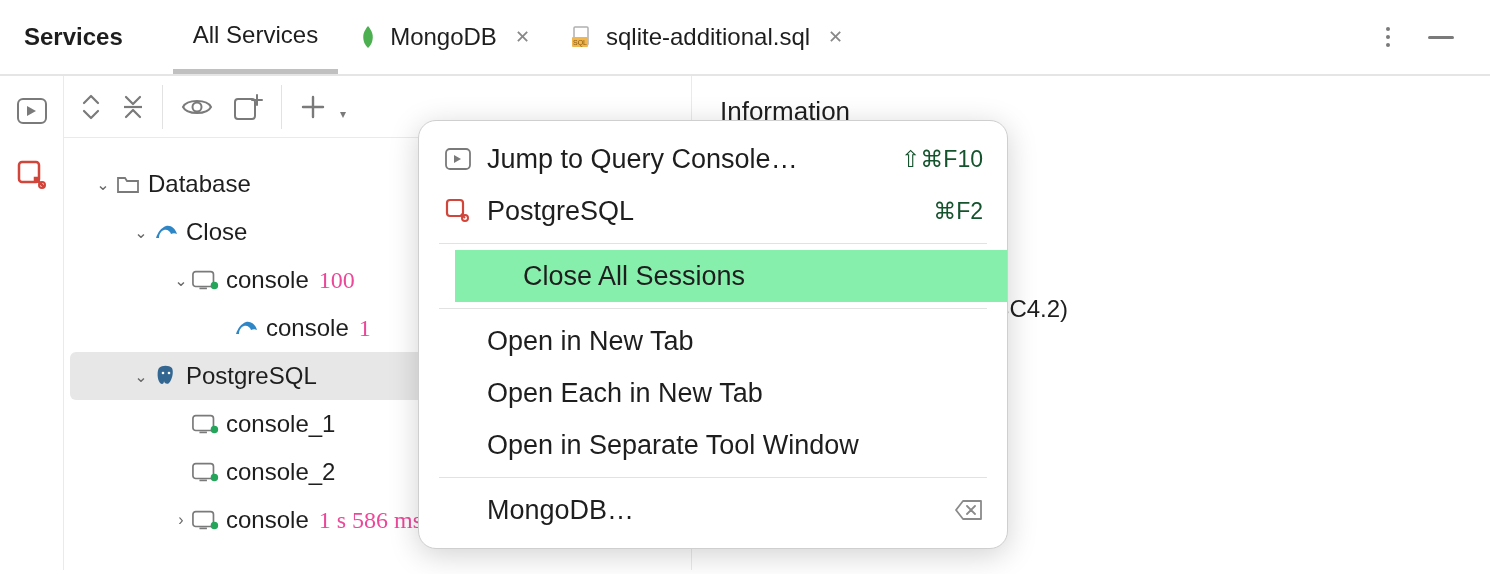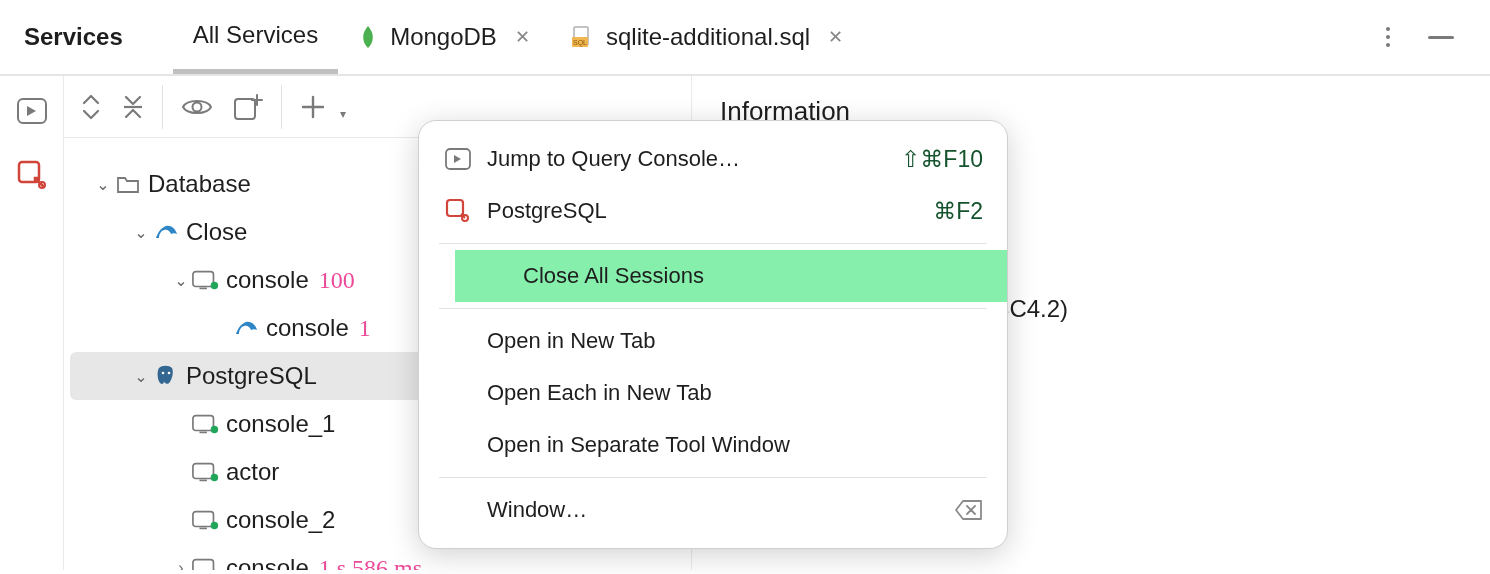--- a/index.html
+++ b/index.html
@@ -118,21 +118,21 @@
   }
   .menu-item {
     display:flex;
     align-items:center;
     height: 52px;
     padding: 0 24px;
   }
   .menu-item.hovered { background:#86efac;margin-left:36px; }
   .menu-separator { height:1px; background:#e2e2e2; margin: 6px 20px; }
   .menu-icon { width:30px; display:inline-flex; justify-content:center; margin-right:14px;}
-  .menu-label { font-size:22px; flex:1;}
+  .menu-label { font-size:27px; flex:1;}
   .menu-shortcut { color:#14532d; font-size:23px;}
   
   svg { display:block; }
   .dim { color:#7a7a7a; }
 </style>
 </head>
 <body>
 
 <div class="tabbar">
   <div class="tab-title">Services</div>
@@ -302,32 +302,20 @@
         <span class="row-icon">
           <svg width="30" height="20" viewBox="0 0 30 20">
               <rect x="1" y="1" width="22" height="16" rx="3" fill="none" stroke="#7a7a7a" stroke-width="1.8"></rect>
               <line x1="8" y1="19" x2="16" y2="19" stroke="#7a7a7a" stroke-width="1.8"></line>
               <circle cx="24" cy="16" r="4" fill="#23a55a"></circle>
             </svg>
         </span>
         <span class="row-label">console_1</span>
       </div>
 
-      <div class="tree-row">
-        <span class="indent" style="width:96px"></span>
-        <span class="chev ph">›</span>
-        <span class="row-icon">
-          <svg width="30" height="20" viewBox="0 0 30 20">
-              <rect x="1" y="1" width="22" height="16" rx="3" fill="none" stroke="#7a7a7a" stroke-width="1.8"></rect>
-              <line x1="8" y1="19" x2="16" y2="19" stroke="#7a7a7a" stroke-width="1.8"></line>
-              <circle cx="24" cy="16" r="4" fill="#23a55a"></circle>
-            </svg>
-        </span>
-        <span class="row-label">actor</span>
-      </div>
 
       <div class="tree-row">
         <span class="indent" style="width:96px"></span>
         <span class="chev ph">›</span>
         <span class="row-icon">
           <svg width="30" height="20" viewBox="0 0 30 20">
               <rect x="1" y="1" width="22" height="16" rx="3" fill="none" stroke="#7a7a7a" stroke-width="1.8"></rect>
               <line x1="8" y1="19" x2="16" y2="19" stroke="#7a7a7a" stroke-width="1.8"></line>
               <circle cx="24" cy="16" r="4" fill="#23a55a"></circle>
             </svg>
@@ -396,21 +384,21 @@
     <span class="menu-icon"></span>
     <span class="menu-label">Open Each in New Tab</span>
   </div>
   <div class="menu-item">
     <span class="menu-icon"></span>
     <span class="menu-label">Open in Separate Tool Window</span>
   </div>
   <div class="menu-separator"></div>
   <div class="menu-item">
     <span class="menu-icon"></span>
-    <span class="menu-label">Window…</span>
+    <span class="menu-label">MongoDB…</span>
     <span class="menu-shortcut">
       <svg width="28" height="22" viewBox="0 0 28 22">
           <path d="M8 2 L26 2 L26 20 L8 20 L1 11 Z" fill="none" stroke="#8a8a8a" stroke-width="1.8" stroke-linejoin="round"></path>
           <path d="M12 7 L20 15 M20 7 L12 15" stroke="#8a8a8a" stroke-width="1.8" stroke-linecap="round"></path>
         </svg>
     </span>
   </div>
 </div>
 
 </body></html>

